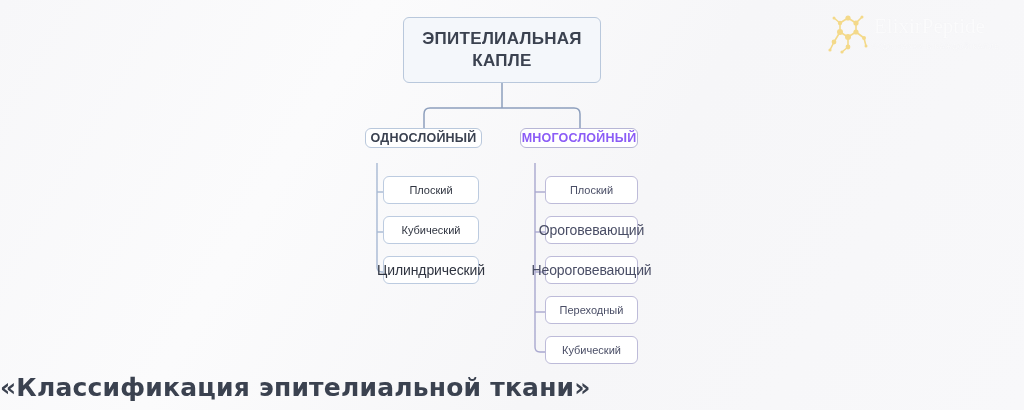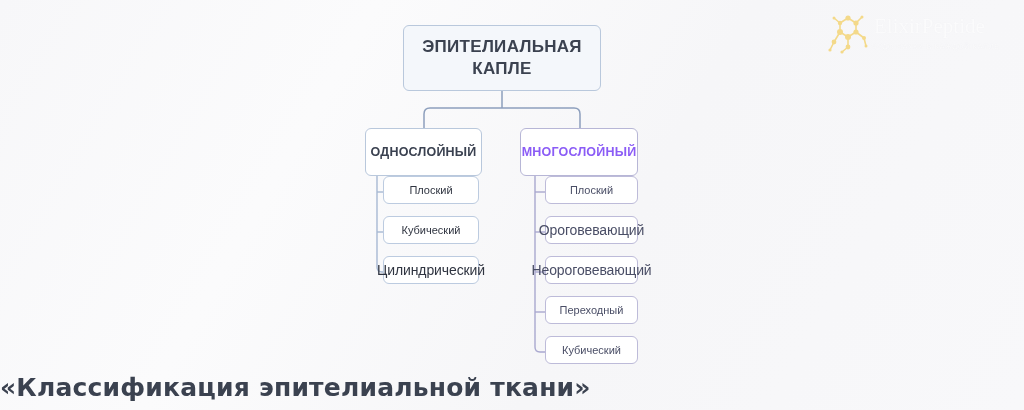--- a/index.html
+++ b/index.html
@@ -10,27 +10,27 @@
   }
   .canvas { position:absolute; left:0; top:0; width:1024px; height:410px; }
   svg.lines { position:absolute; left:0; top:0; width:1024px; height:410px; pointer-events:none; }
   .box {
     position:absolute; box-sizing:border-box;
     background:#ffffff; border-radius:6px;
     display:flex; align-items:center; justify-content:center; text-align:center;
     color:#3a4150;
   }
   .root {
-    left:403px; top:25px; width:198px; height:66px;
+    left:403px; top:17px; width:198px; height:66px;
     border:1.5px solid #b9c8dc; background:#f4f7fb;
     font-weight:700; font-size:17px; line-height:22px; letter-spacing:0.3px;
     color:#3b4250;
   }
   .mid {
-    top:128px; height:48px; font-weight:700; font-size:12.5px; letter-spacing:0.2px;
+    top:128px; height:20px; font-weight:700; font-size:12.5px; letter-spacing:0.2px;
   }
   .mid.left { left:365px; width:117px; border:1.5px solid #b9c8dc; color:#3a4150; }
   .mid.right { left:520px; width:118px; border:1.5px solid #b7b6d6; color:#8b5cf6; }
   .leaf { height:28px; font-size:11px; }
   .leaf.left { left:383px; width:96px; border:1.3px solid #bccbe0; color:#2f3440; }
   .leaf.right { left:545px; width:93px; border:1.3px solid #bdbbd9; color:#4a4e66; }
   .leaf.small { font-size:14px; letter-spacing:-0.1px; }
   .title {
     position:absolute; left:0; width:1024px; top:373px; 
     font-weight:900; font-size:25px; color:#3b4250; letter-spacing:0.2px;

